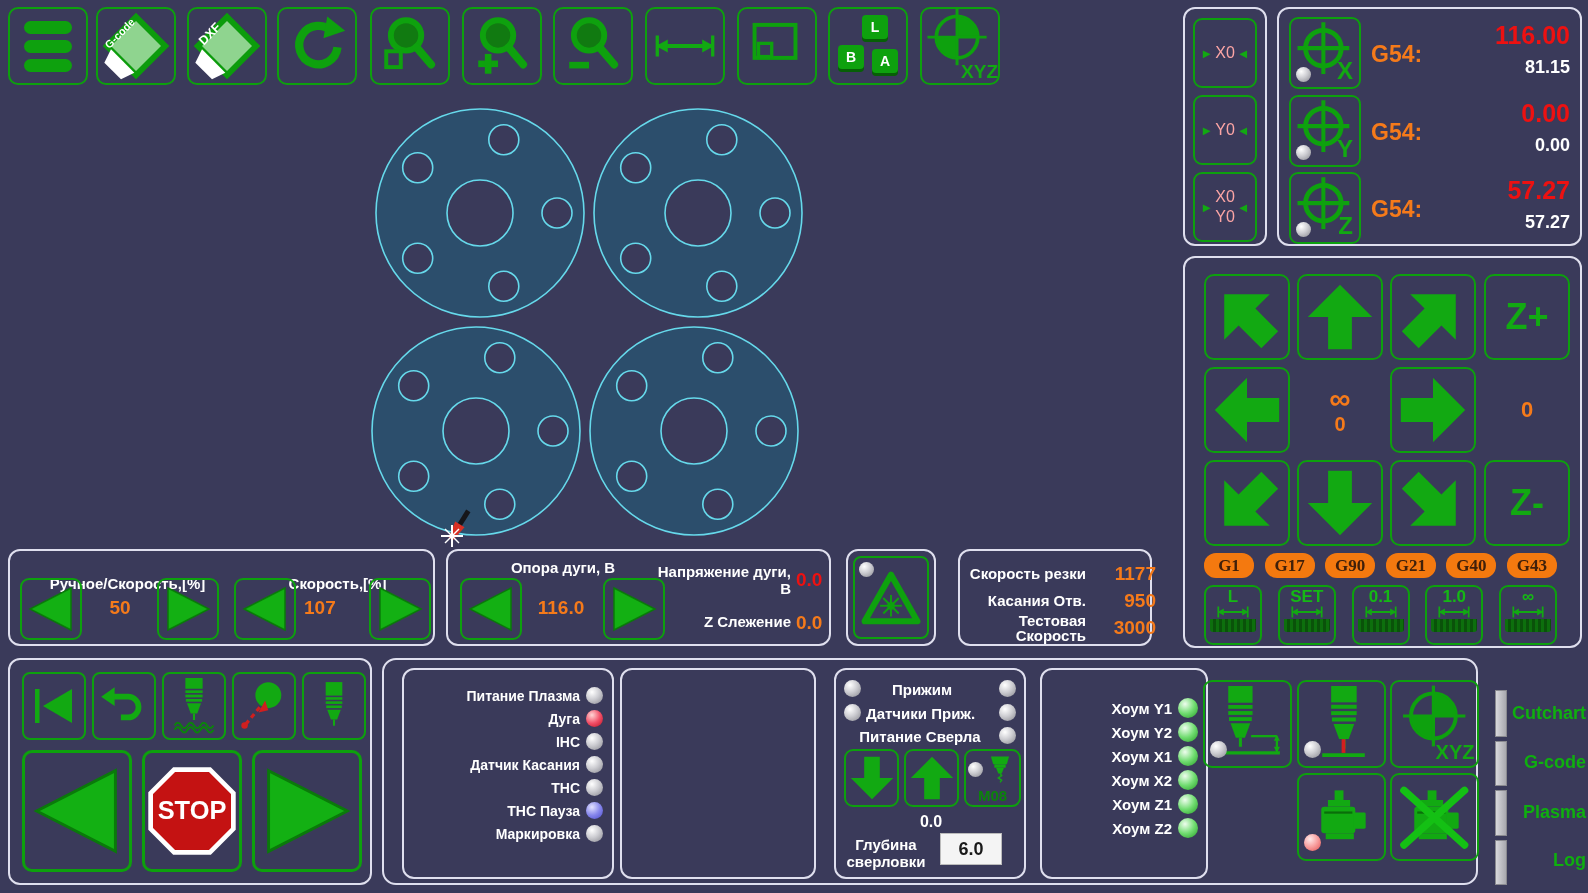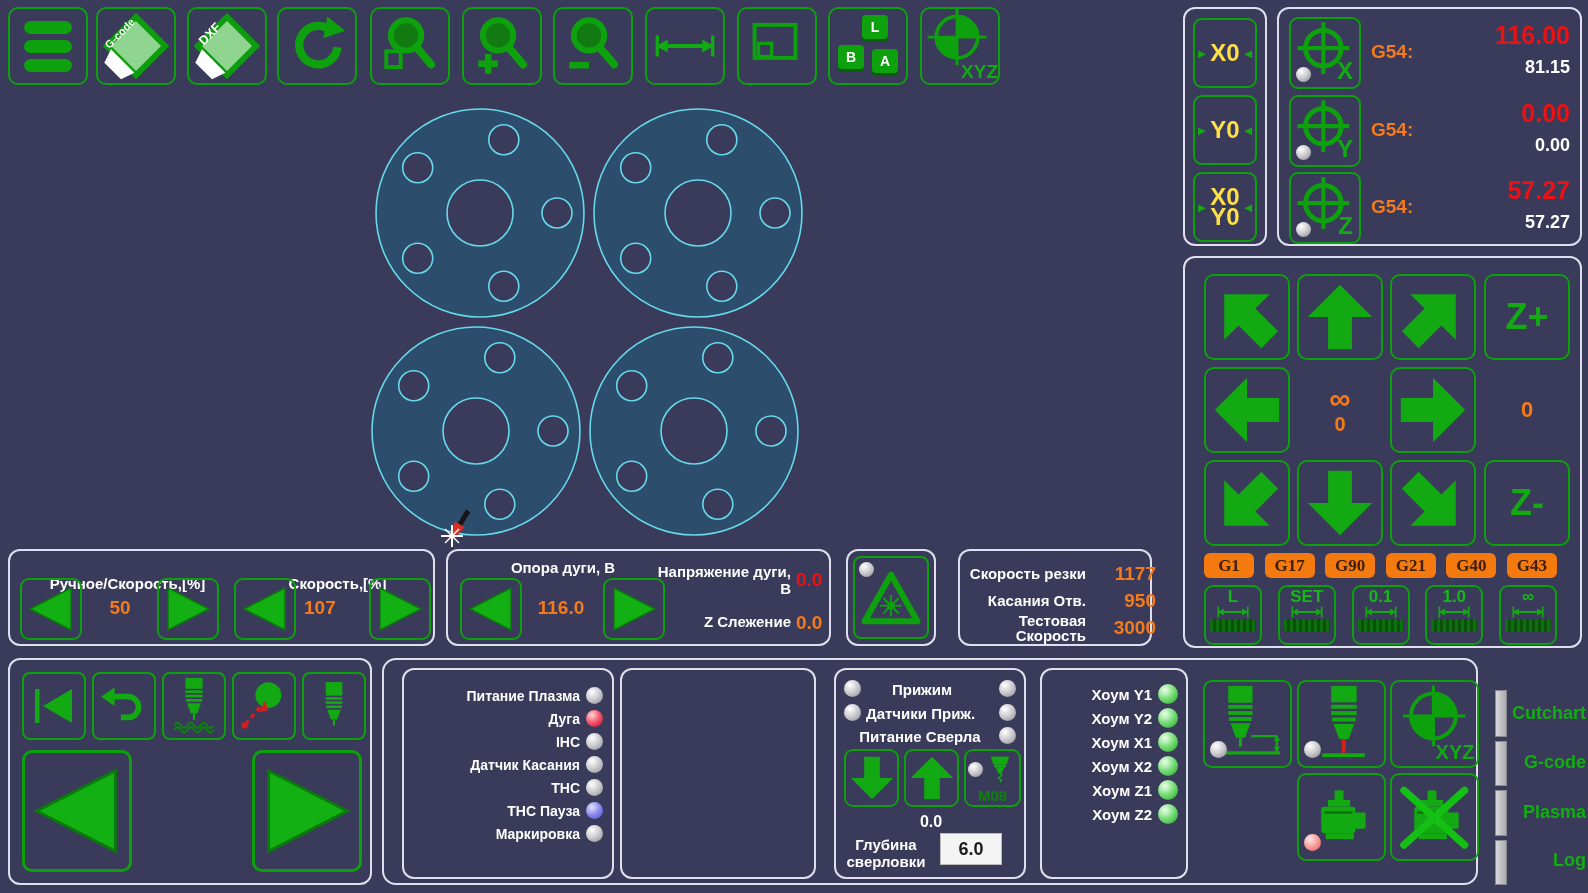--- a/index.html
+++ b/index.html
@@ -26,34 +26,34 @@
   [data-led="pink"]{background:radial-gradient(circle at 35% 30%,#ffe9e9,#f89c9c 50%,#e05050);}
 
   .wlabel{color:#fff;font-weight:bold;font-size:15px;}
   .oval{color:#f57a1a;font-weight:bold;font-size:19px;}
   .rval{color:#ed1111;font-weight:bold;}
   .gtxt{color:#12a912;font-weight:bold;}
 
   
   .zero-btn{width:64px;height:70px;flex-direction:row;gap:2px;}
   .zero-arrow{color:#12a912;font-size:13px;font-weight:bold;}
-  .zero-lab{color:#fde047;font-size:24px;font-weight:bold;line-height:20px;}
+  .zero-lab{color:#fca5a5;font-size:16px;font-weight:normal;line-height:20px;}
   .axis-btn{width:72px;height:72px;position:absolute;border:2px solid #0da00d;border-radius:9px;}
   .axis-letter{position:absolute;right:6px;bottom:2px;font-size:24px;color:#12a912;font-weight:bold;}
   .axis-led{position:absolute;left:5px;bottom:5px;}
-  .g54{position:absolute;left:92px;top:24px;color:#f57a1a;font-weight:bold;font-size:19px;}
+  .g54{position:absolute;left:92px;top:24px;color:#f57a1a;font-weight:bold;font-size:23px;}
   .work{position:absolute;right:10px;top:4px;font-size:25px;text-align:right;}
   .machine{position:absolute;right:10px;top:40px;color:#fff;font-weight:bold;font-size:18px;text-align:right;}
 
   .jog-btn{width:86px;height:86px;border:2px solid #0da00d;border-radius:10px;position:absolute;
            display:flex;align-items:center;justify-content:center;}
   .jog-arrow{width:70px;height:70px;}
   .ztxt{font-size:36px;}
 
-  .gcode-badge{width:50px;height:25px;background:#f4790f;border-radius:6px;color:#40200a;
+  .gcode-badge{width:50px;height:25px;background:#f4790f;border-radius:12px;color:#40200a;
                font-family:"Liberation Serif",serif;font-weight:bold;font-size:17px;
                display:flex;align-items:center;justify-content:center;}
   .step-btn{width:58px;height:60px;border:2px solid #0da00d;border-radius:9px;
             display:flex;flex-direction:column;align-items:center;justify-content:flex-start;padding-top:1px;gap:0;}
   .step-lab{color:#15b815;font-weight:bold;font-size:17px;line-height:17px;}
   .step-arrow{width:46px;height:14px;}
   .step-ruler{width:46px;height:13px;border-radius:0 0 3px 3px;
               background:repeating-linear-gradient(90deg,#0d6f0d 0 3px,#0a520a 3px 6px);}
 
   .tri-btn{width:62px;height:62px;position:absolute;border:2px solid #0da00d;border-radius:9px;
@@ -528,20 +528,26 @@
     <svg width="52" height="56" viewBox="0 0 100 100">
         <use href="#torch-sym"></use>
       </svg>
   </div>
 
   <div class="pb-big" style="left:12px;top:90px;width:110px">
     <svg width="96" height="104" viewBox="0 0 100 100">
         <use href="#tri" transform="rotate(180 50 50)"></use>
       </svg>
   </div>
+  <div class="pb-big" style="left:132px;top:90px;width:100px">
+    <svg width="96" height="100" viewBox="0 0 100 100">
+      <polygon points="31,6 69,6 94,31 94,69 69,94 31,94 6,69 6,31" fill="#c41212" stroke="#ffffff" stroke-width="5"></polygon>
+      <text x="50" y="59" text-anchor="middle" font-size="27" font-weight="bold" fill="#ffffff" font-family="Liberation Sans, sans-serif">STOP</text>
+    </svg>
+  </div>
   <div class="pb-big" style="left:242px;top:90px;width:110px">
     <svg width="96" height="104" viewBox="0 0 100 100">
         <use href="#tri"></use>
       </svg>
   </div>
 </div>
 
 <div class="lpanel" style="left:382px;top:658px;width:1096px;height:227px;border-radius:14px">
 
   <div class="lpanel" style="left:18px;top:8px;width:212px;height:211px;padding-top:14px">
@@ -610,21 +616,21 @@
         </svg>
       </div>
       <span class="gtxt" style="font-size:15px;color:#0c830c">M08</span>
     </div>
 
     <span class="wlabel abs" style="left:50px;top:143px;width:90px;text-align:center;font-size:16px">0.0</span>
     <span class="drill-lab" style="left:0;top:166px;width:100px;text-align:center;line-height:17px">Глубина сверловки</span>
     <input class="depth-input" style="left: 104px; top: 163px;" value="6.0">
   </div>
 
-  <div class="lpanel" style="left:656px;top:8px;width:148px;height:211px;padding-top:12px">
+  <div class="lpanel" style="left:656px;top:8px;width:168px;height:211px;padding-top:26px">
     <div class="home-row">
       <span class="wlabel">Хоум Y1</span>
       <span class="led lg" data-led="green"></span>
       </div>
     <div class="home-row">
       <span class="wlabel">Хоум Y2</span>
       <span class="led lg" data-led="green"></span>
       </div>
     <div class="home-row">
       <span class="wlabel">Хоум X1</span>

